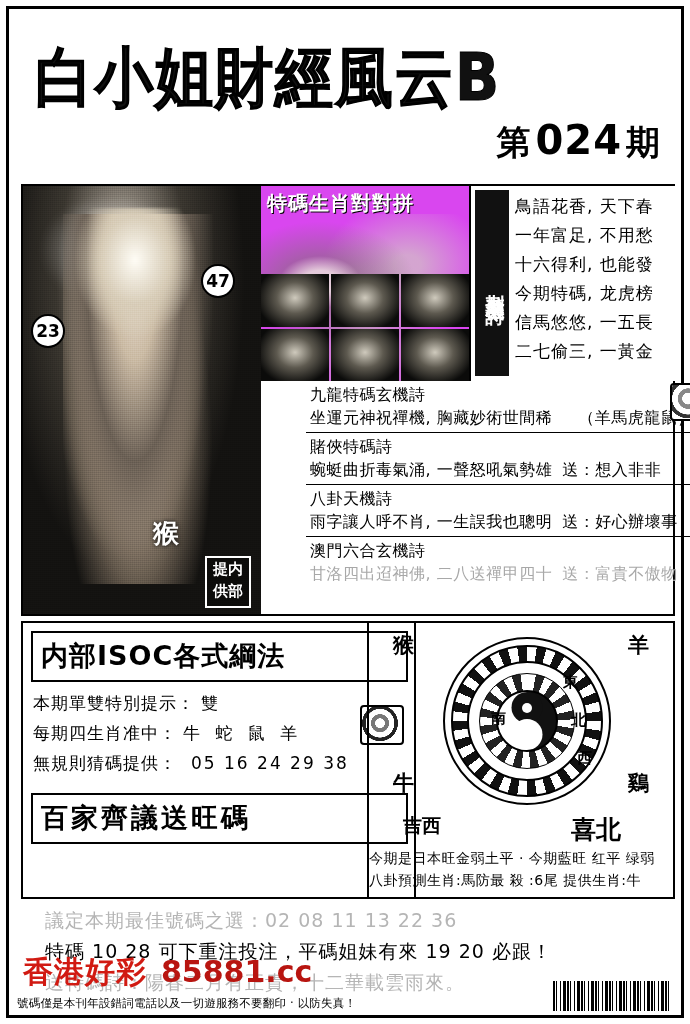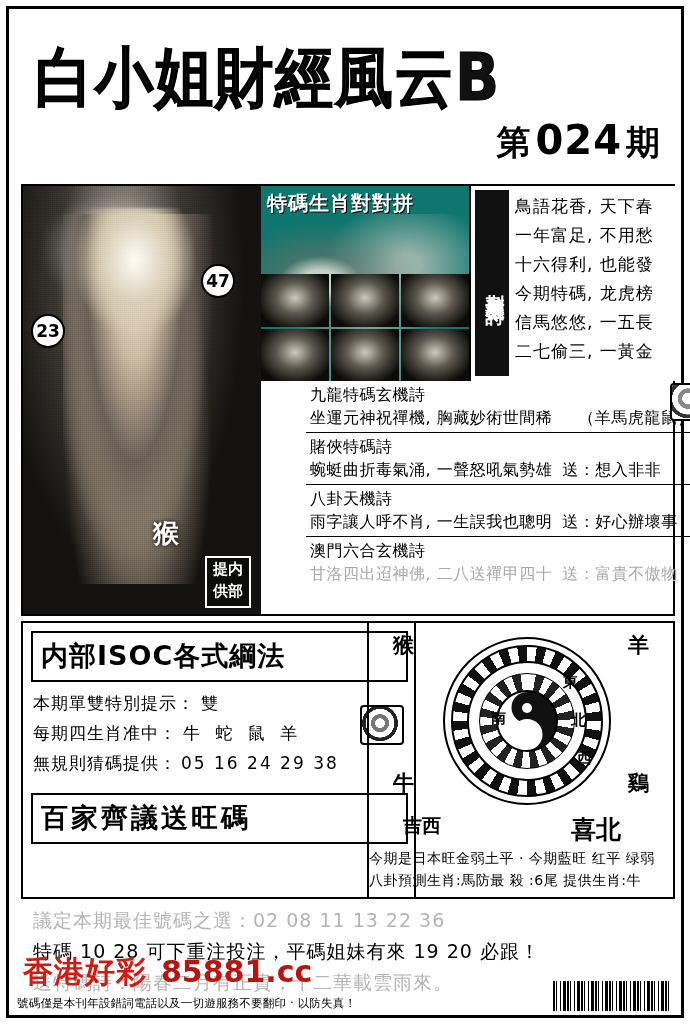--- a/index.html
+++ b/index.html
@@ -105,21 +105,21 @@
     width:46px; height:52px;
     border:2px solid #fff; color:#fff;
     font-size:15px; line-height:22px; text-align:center;
     font-weight:bold;
     background:rgba(0,0,0,.35);
   }
 
   
   .artpanel {
     position:absolute; left:238px; top:0; width:208px; height:195px;
-    background:#0f766e;
+    background:#d946ef;
     overflow:hidden;
   }
   .artpanel .title {
     position:absolute; left:6px; top:4px;
     color:#fff; font-size:20px; font-weight:bold; letter-spacing:1px;
     text-shadow:1px 1px 0 #000;
   }
   .artpanel .dragon {
     position:absolute; left:-10px; top:28px; width:230px; height:170px;
     background:
@@ -193,21 +193,21 @@
     font-size:27px; font-weight:bold;
     padding:5px 8px 6px 8px;
     letter-spacing:1px;
     white-space:nowrap;
   }
   .ll-row {
     font-size:17px; line-height:30px;
     padding-left:10px; letter-spacing:1px; white-space:nowrap;
   }
   .ll-row .vals { letter-spacing:5px; margin-left:6px; }
-  .ll-row .nums { letter-spacing:2px; margin-left:4px; }
+  .ll-row .nums { letter-spacing:2px; margin-left:14px; }
   .ll-title2 {
     margin:15px 6px 0 8px;
     border:2px solid #000;
     font-size:27px; font-weight:bold;
     padding:5px 8px 6px 8px;
     letter-spacing:3px; white-space:nowrap;
   }
   .ll-stamp {
     position:absolute; right:10px; top:82px; width:44px; height:40px;
     border:2px solid #000; border-radius:4px;
@@ -275,21 +275,21 @@
   .dir-w { left:132px; top:110px; }
 
   .lr-foot {
     position:absolute; left:0; bottom:6px; width:100%;
     text-align:left;
   }
   .lr-foot div { font-size:14px; line-height:22px; letter-spacing:.5px; }
 
   
   .bottomlines {
-    position:absolute; left:0; top:896px; width:654px;
+    position:absolute; left:12px; top:896px; width:654px;
   }
   .bl {
     font-size:19px; line-height:31px; letter-spacing:1px; white-space:nowrap;
     padding-left:24px;
   }
   .bl.faded { color:#b5b5b5; }
 
   
   .footer {
     position:absolute; left:0; bottom:0; width:100%; height:66px;text-align:right;

